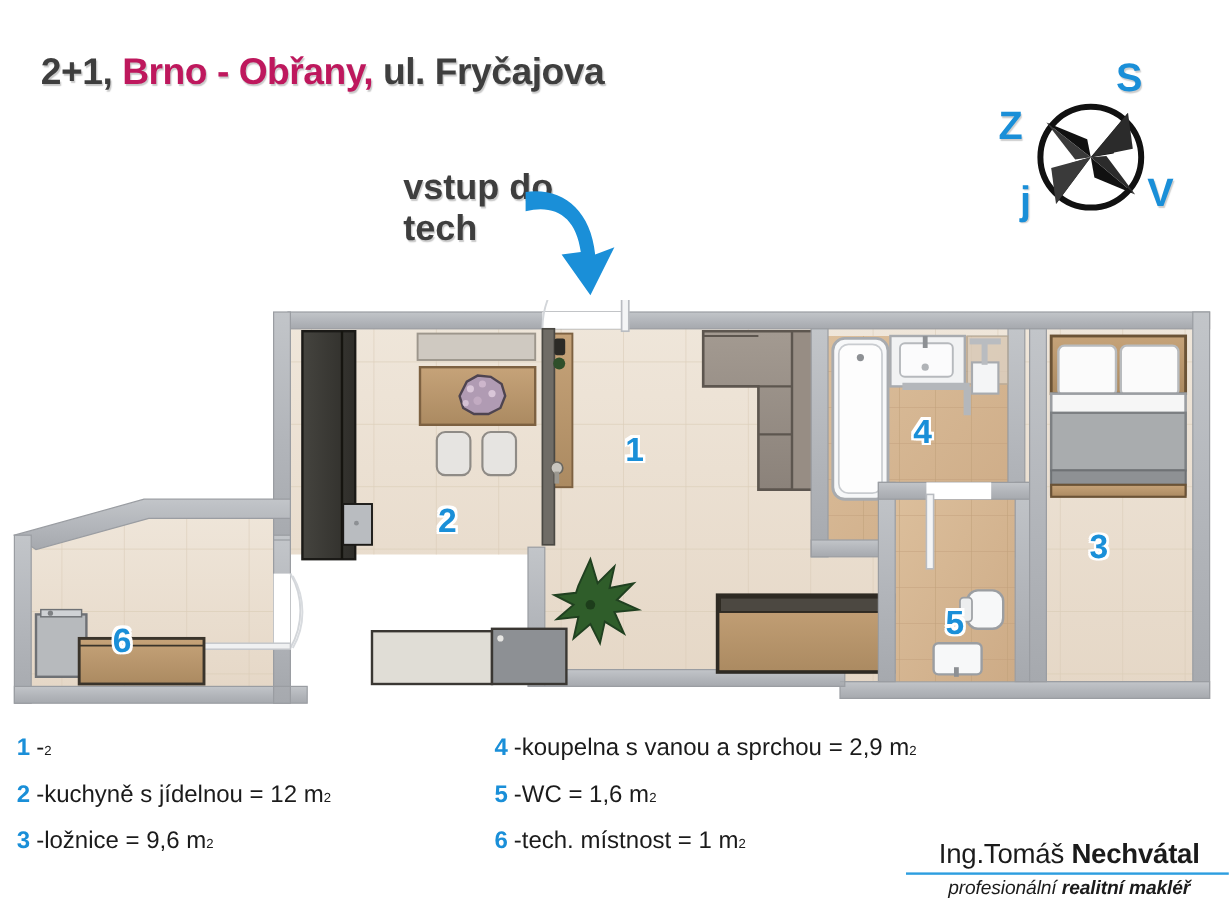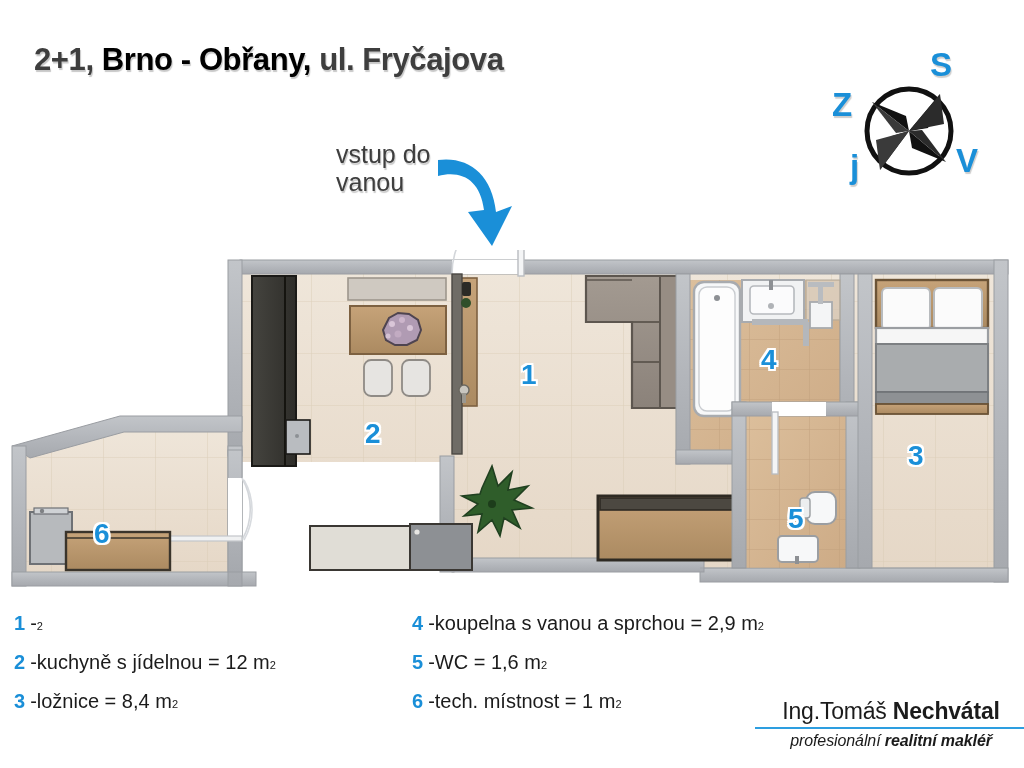--- a/index.html
+++ b/index.html
@@ -11,38 +11,38 @@
   }
   #page { position: relative; width: 1024px; height: 768px; background: #fff; }
 
   
   .title {
     position: absolute; left: 34px; top: 42px;
     font-size: 31px; font-weight: bold; letter-spacing: -0.4px;
     color: #3e3e3e; white-space: nowrap;
     text-shadow: 1px 1.5px 1px rgba(0,0,0,0.22);
   }
-  .title .blue { color: #000000; margin-top: 27px; }
+  .title .blue { color: #be185d; margin-top: 27px; }
 
   
   .compass { position: absolute; left: 826px; top: 44px; width: 180px; height: 165px; }
   .compass .lbl {
     position: absolute; font-size: 33px; font-weight: bold; color: #1a8fd8;
     text-shadow: 1px 1.5px 1px rgba(0,0,0,0.20);
   }
   .compass .lbl-s { left: 104px; top: 2px; }
   .compass .lbl-z { left: 6px;  top: 42px; }
   .compass .lbl-v { left: 130px; top: 98px; }
   .compass .lbl-j { left: 24px;  top: 104px; }
   .compass svg { position: absolute; left: 28px; top: 32px; }
 
   
   .entrance-label {
     position: absolute; left: 336px; top: 140px;
-    font-size: 25px; font-weight: normal; line-height: 1.12;
+    font-size: 30px; font-weight: bold; line-height: 1.12;
     color: #3e3e3e; text-shadow: 1px 1.5px 1px rgba(0,0,0,0.22);
   }
   .entrance-arrow { position: absolute; left: 434px; top: 150px; }
 
   
   .plan { position: absolute; left: 0; top: 250px; width: 1024px; height: 345px; }
   .plan svg { display: block; }
 
   
   .rnum {
@@ -102,21 +102,21 @@
         <path d="M55 55 L92 86 L58 72 Z" fill="#111"></path>
         <path d="M55 55 L92 86 L68 54 Z" fill="#2b2b2b"></path>
         <path d="M55 55 L26 94 L38 60 Z" fill="#111"></path>
         <path d="M55 55 L26 94 L22 64 Z" fill="#3a3a3a"></path>
       </g>
     </svg>
   </div>
 
   <div class="entrance-label">
     <div>vstup do</div>
-    <div>vanou</div>
+    <div>tech</div>
   </div>
   <svg class="entrance-arrow" width="90" height="110" viewBox="0 0 90 110">
     <path d="M4 10 C 34 6, 58 24, 62 62 L 78 56 L 58 96 L 34 62 L 50 60 C 46 30, 28 20, 4 26 Z" fill="#1a8fd8"></path>
   </svg>
 
   <div class="plan">
     <svg width="1024" height="345" viewBox="0 0 1024 345">
       <defs>
         <linearGradient id="floorG" x1="0" y1="0" x2="0" y2="1">
           <stop offset="0%" stop-color="#efe6da"></stop>
@@ -362,21 +362,21 @@
       </div>
       <div class="legend-row">
         <span class="num">2</span>
           <span class="txt"> - </span>
           <span class="txt">kuchyně s jídelnou = 12 m</span>
           <sup>2</sup>
       </div>
       <div class="legend-row">
         <span class="num">3</span>
           <span class="txt"> - </span>
-          <span class="txt">ložnice = 8,4 m</span>
+          <span class="txt">ložnice = 9,6 m</span>
           <sup>2</sup>
       </div>
     </div>
     <div class="legend-col c2">
       <div class="legend-row">
         <span class="num">4</span>
           <span class="txt"> - </span>
           <span class="txt">koupelna s vanou a sprchou = 2,9 m</span>
           <sup>2</sup>
       </div>

